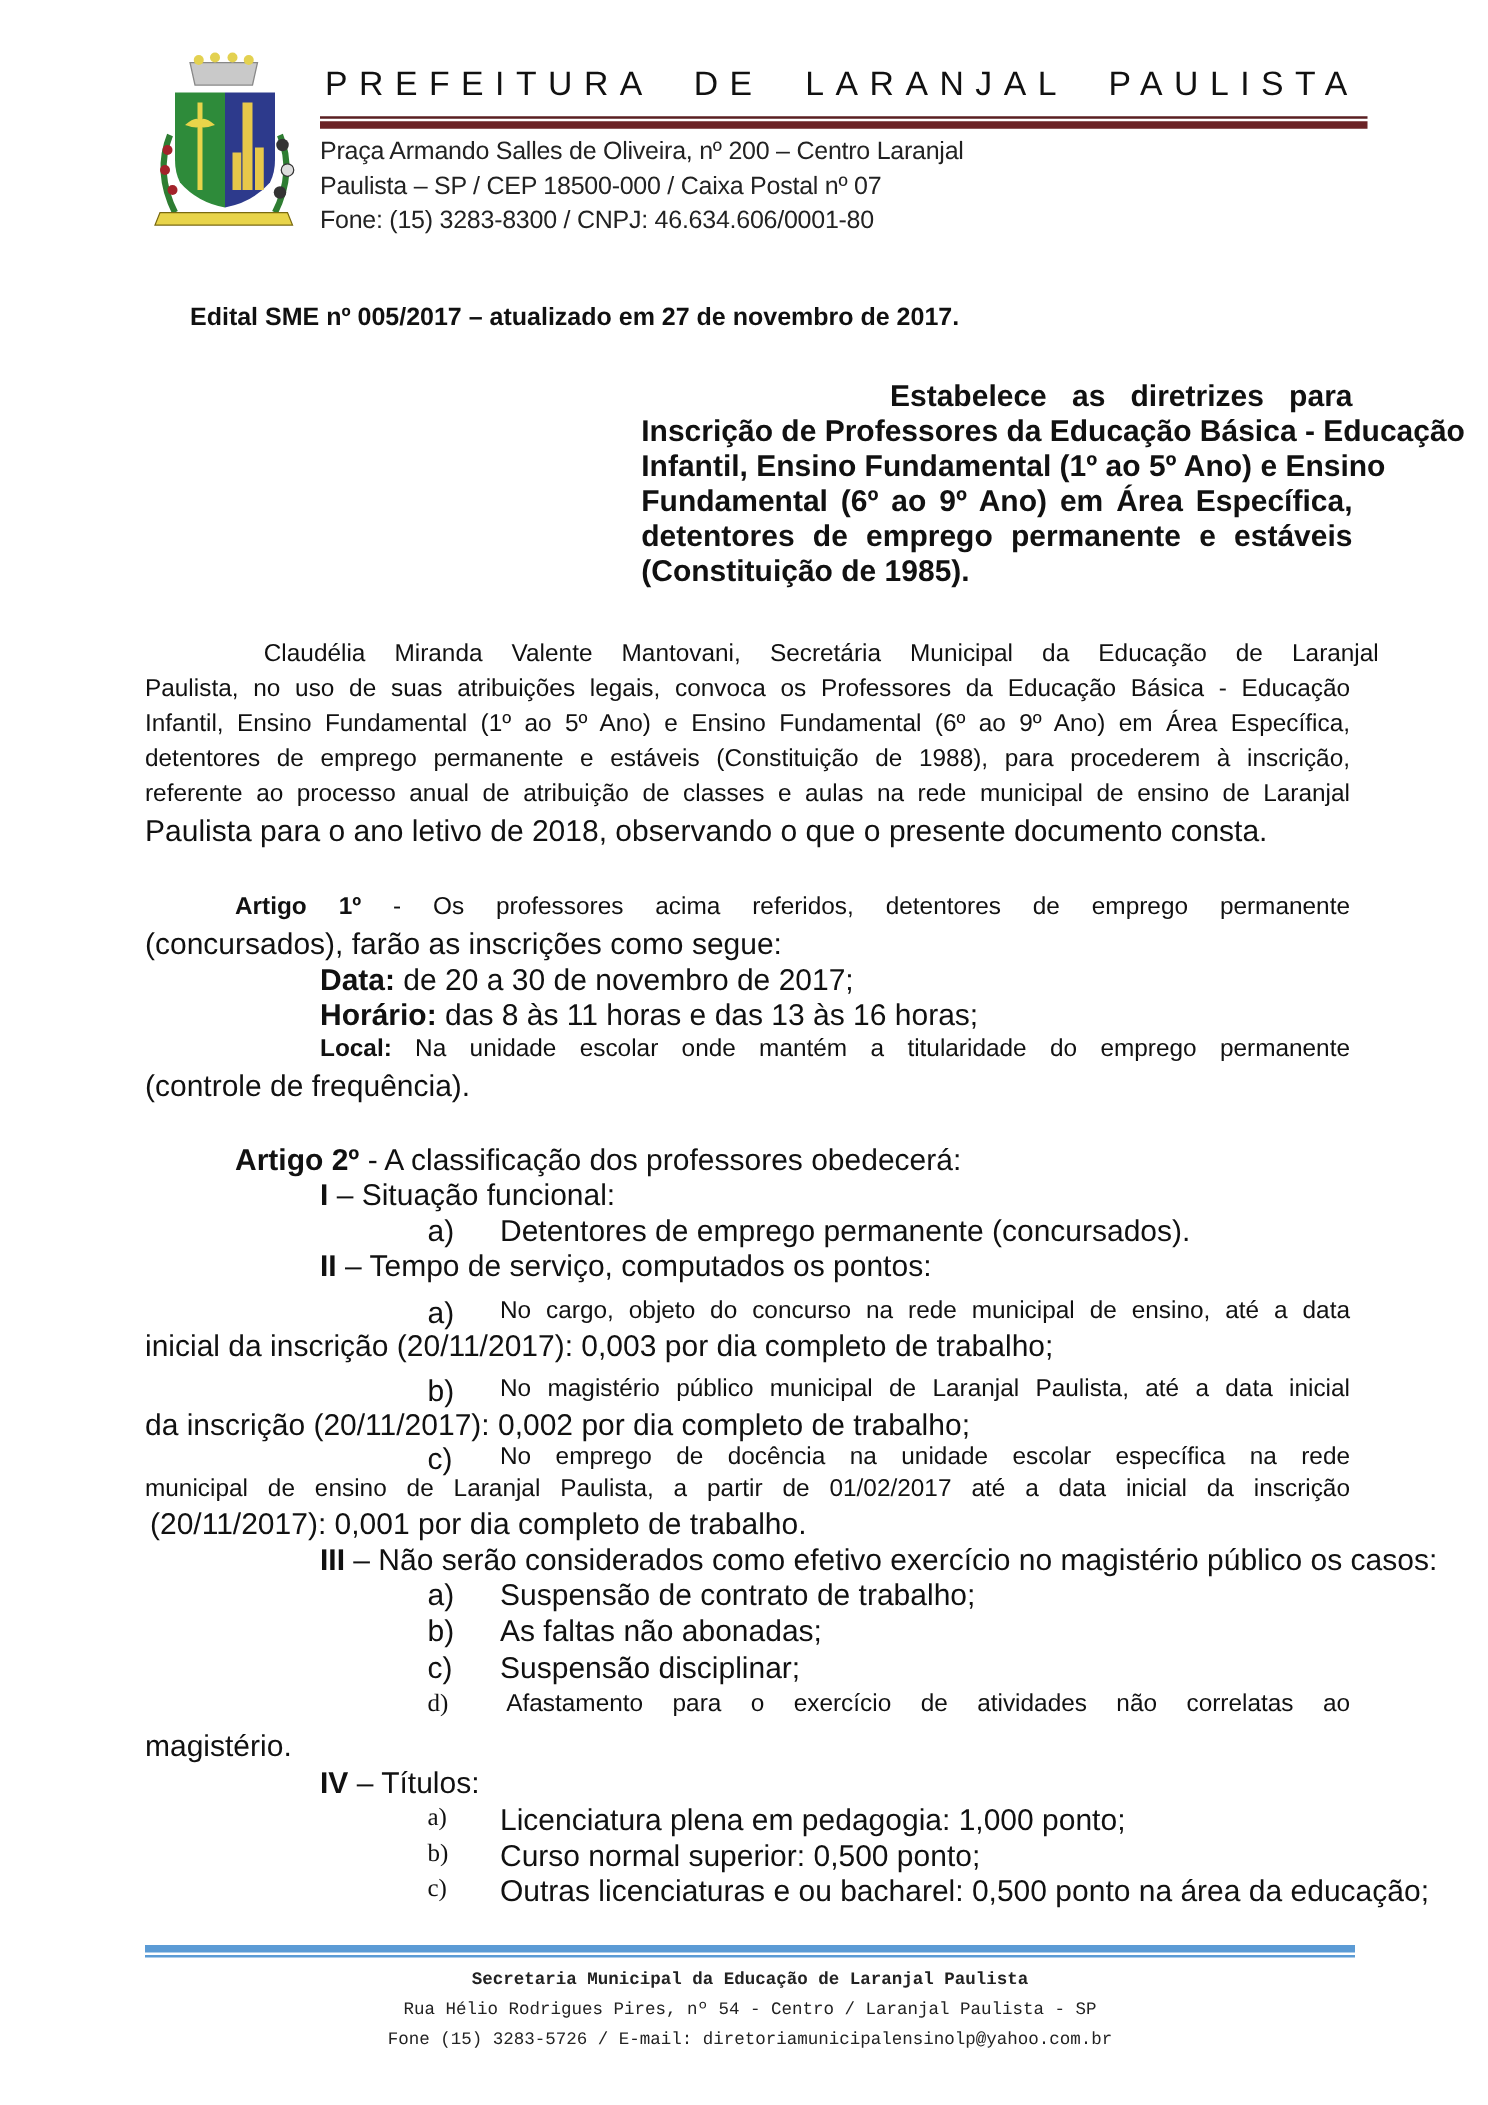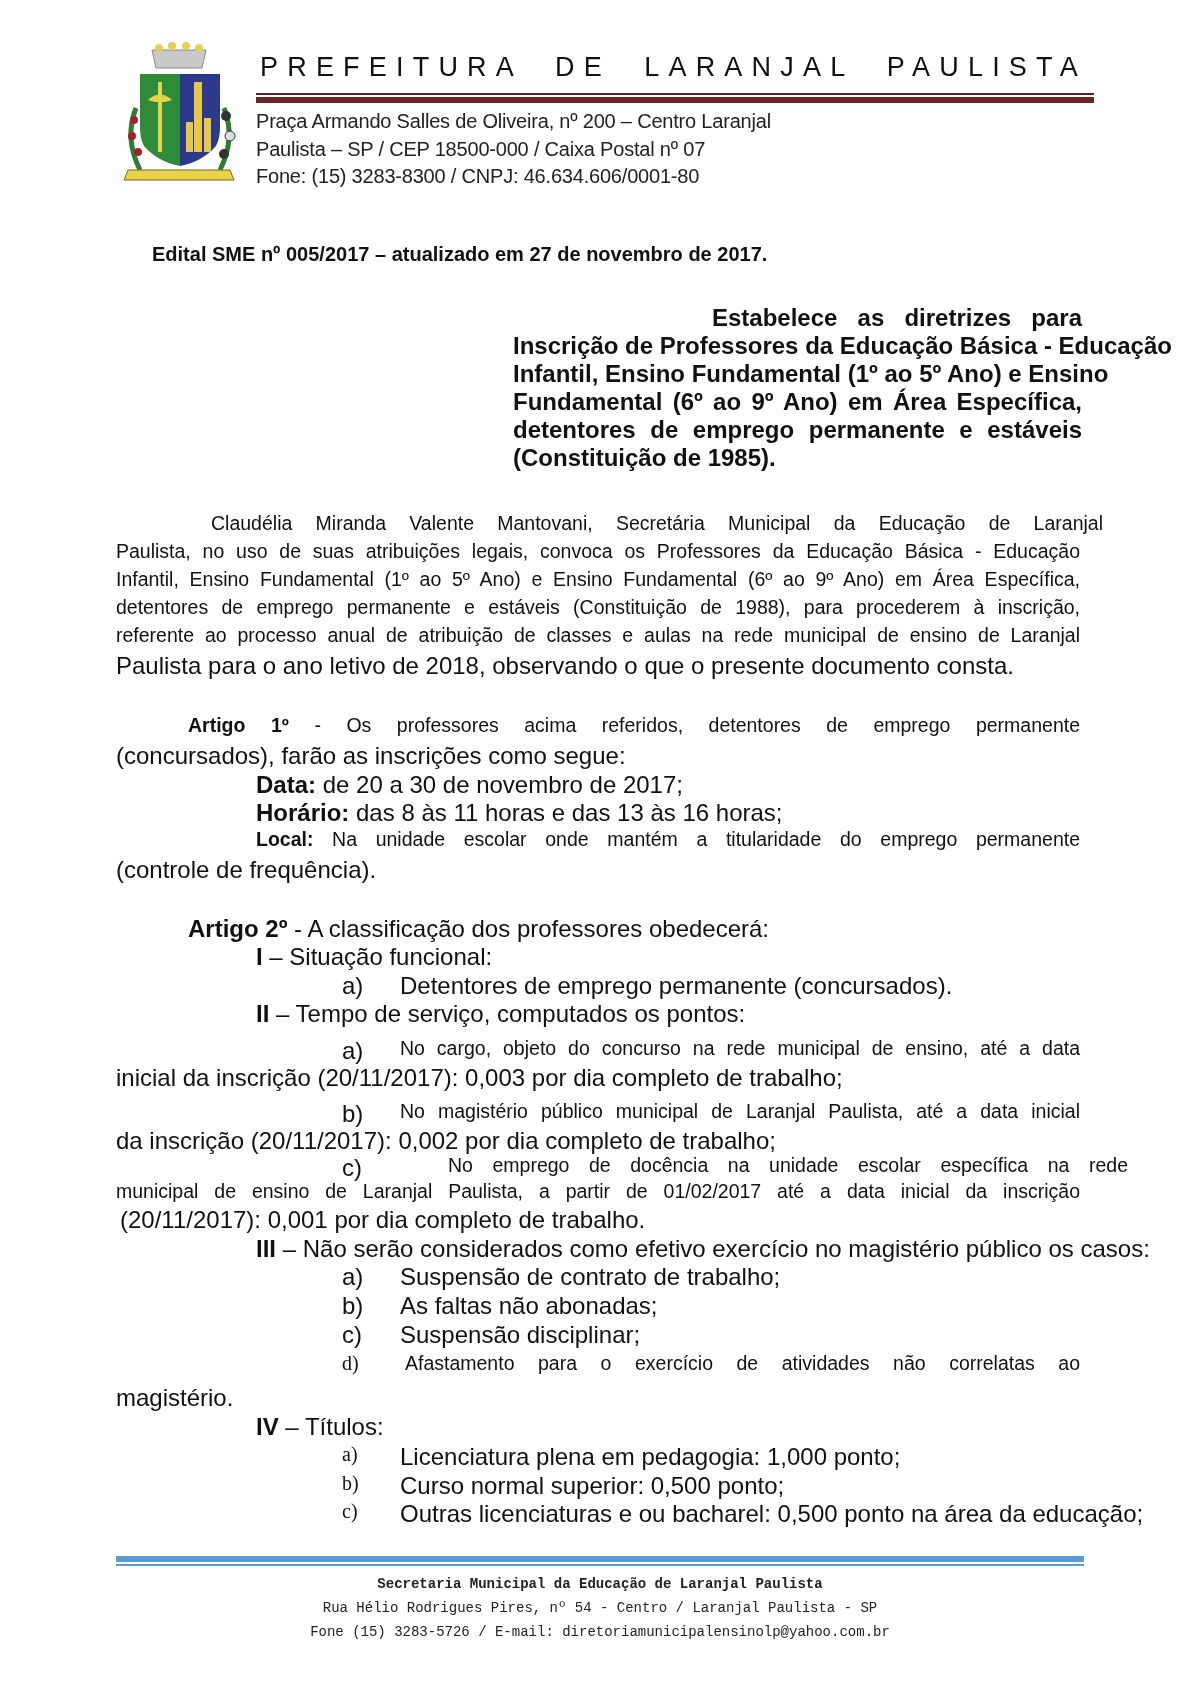--- a/index.html
+++ b/index.html
@@ -108,21 +108,21 @@
 </div>
 <div class="line" style="left:342px; top:1037px;">a)</div>
 <div class="jl" style="left:400px; width:680px; top:1037px;">No cargo, objeto do concurso na rede municipal de ensino, até a data</div>
 <div class="line" style="left:116px; top:1064px;">inicial da inscrição (20/11/2017): 0,003 por dia completo de trabalho;</div>
 
 <div class="line" style="left:342px; top:1100px;">b)</div>
 <div class="jl" style="left:400px; width:680px; top:1100px;">No magistério público municipal de Laranjal Paulista, até a data inicial</div>
 <div class="line" style="left:116px; top:1127px;">da inscrição (20/11/2017): 0,002 por dia completo de trabalho;</div>
 
 <div class="line" style="left:342px; top:1154px;">c)</div>
-<div class="jl" style="left:400px; width:680px; top:1154px;margin-left:48px;">No emprego de docência na unidade escolar específica na rede</div>
+<div class="jl" style="left:400px; width:680px; top:1154px;">No emprego de docência na unidade escolar específica na rede</div>
 <div class="jl" style="top:1180px;">municipal de ensino de Laranjal Paulista, a partir de 01/02/2017 até a data inicial da inscrição</div>
 <div class="line" style="left:120px; top:1206px;">(20/11/2017): 0,001 por dia completo de trabalho.</div>
 
 <div class="line" style="left:256px; top:1235px;">
   <span class="b">III</span><span> – Não serão considerados como efetivo exercício no magistério público os casos:</span>
 </div>
 <div class="line" style="left:342px; top:1263px;">a)</div>
 <div class="line" style="left:400px; top:1263px;">Suspensão de contrato de trabalho;</div>
 <div class="line" style="left:342px; top:1292px;">b)</div>
 <div class="line" style="left:400px; top:1292px;">As faltas não abonadas;</div>

